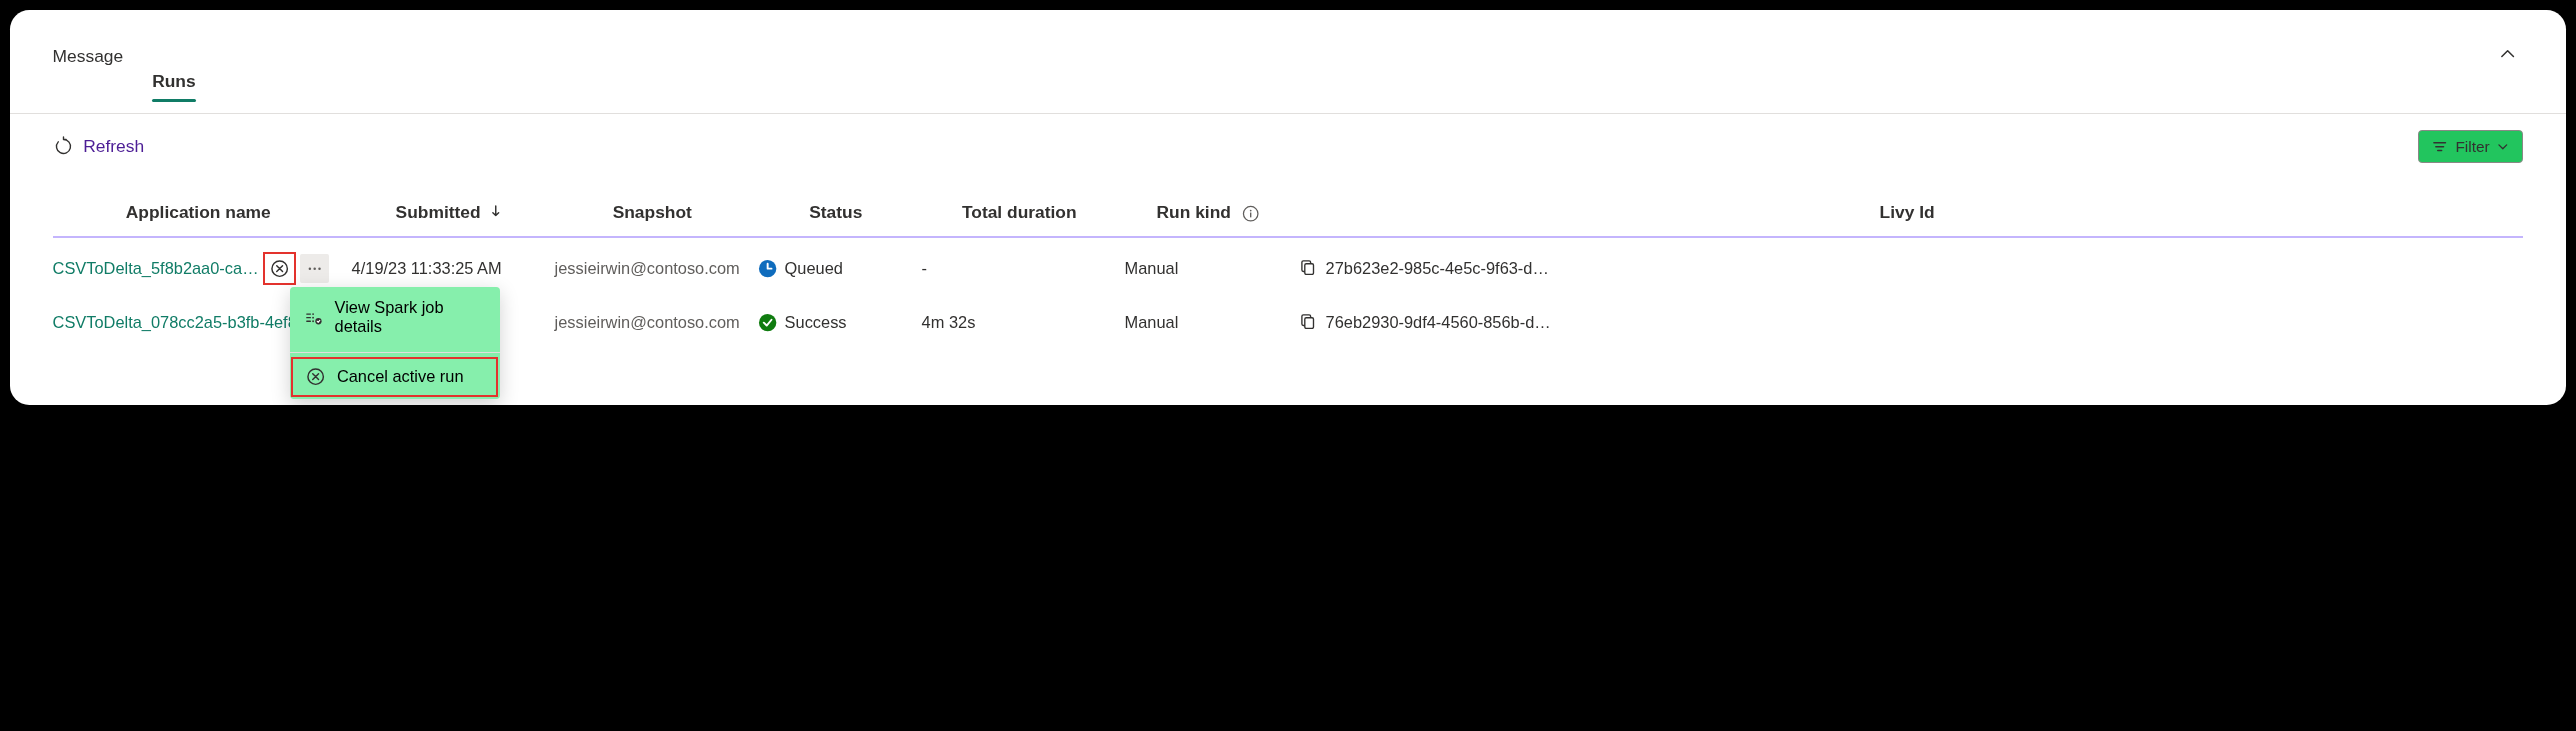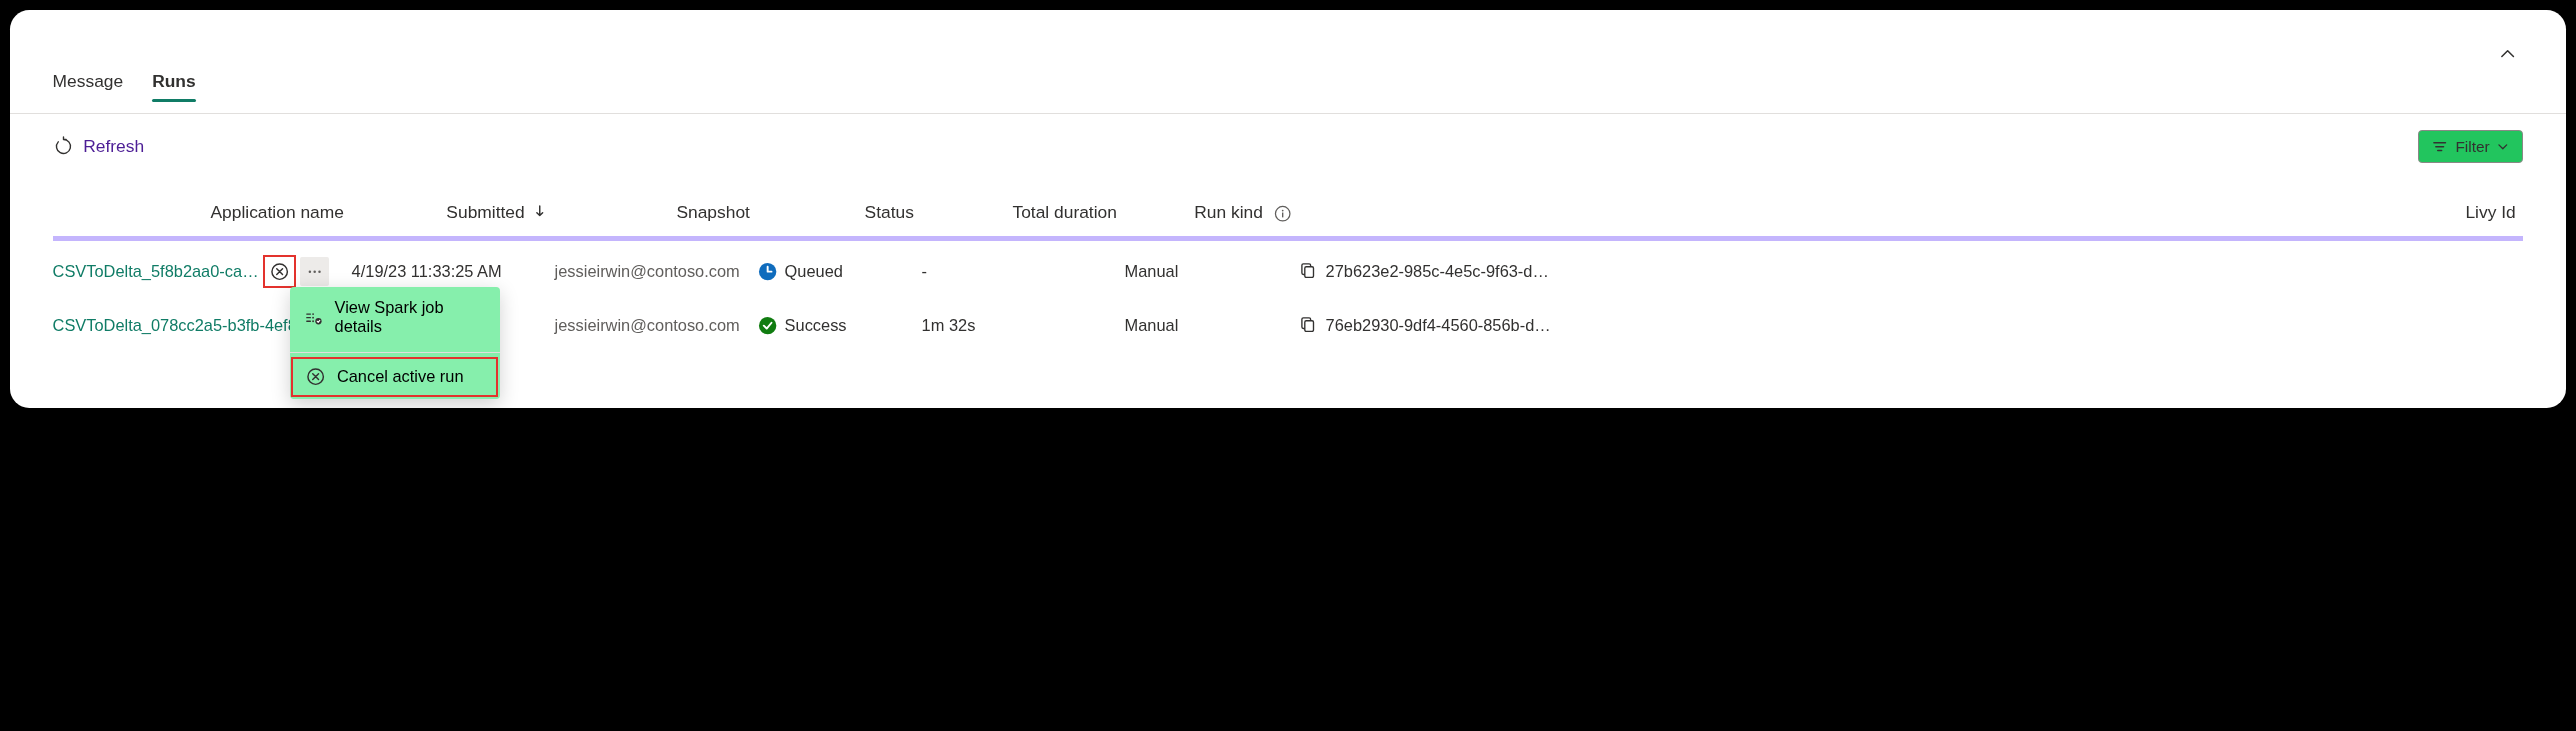--- a/index.html
+++ b/index.html
@@ -13,21 +13,21 @@
       padding: 9.6px;
     }
     .window {
       background: #fff;
       border-radius: 19.3px;
       padding: 19.3px 43px 58px 43px;
       position: relative;
     }
     .tabs-row {
       display: flex;
-      align-items: flex-end;
+      align-items: flex-start;
       gap: 29px;
       padding: 9.6px 0 0 0;
       position: relative;
     }
     .tab {
       font-size: 17.4px;
       color: #323130;
       padding: 7.7px 0;
       cursor: pointer;
       position: relative;
@@ -84,26 +84,26 @@
       background: #22c55e;
       padding: 6.8px 13.5px;
       border-radius: 3.9px;
       cursor: pointer;
     }
     table {
       width: 100%;
       border-collapse: collapse;
     }
     thead th {
-      text-align: right;
+      text-align: center;
       font-size: 17.4px;
-      font-weight: 400;
+      font-weight: 700;
       color: #323130;
       padding: 9.6px 7.7px 13.5px 0;
-      border-bottom: 5px solid #c4b5fd;
+      border-bottom: 2px solid #c4b5fd;
     }
     thead th .sort-arrow {
       margin-left: 3.9px;
     }
     tbody td {
       font-size: 16.4px;
       padding: 13.5px 7.7px 13.5px 0;
       vertical-align: middle;
       color: #323130;
     }
@@ -330,21 +330,21 @@
           <div class="status-cell">
             <span class="status-icon">
               <svg width="19.3" height="19.3" viewBox="0 0 20 20">
                   <circle cx="10" cy="10" r="9" fill="#107c10"></circle>
                   <path d="M6 10 L9 13 L14 7" stroke="#fff" stroke-width="2" fill="none" stroke-linecap="round" stroke-linejoin="round"></path>
                 </svg>
             </span>
             <span>Success</span>
           </div>
         </td>
-        <td>1m 32s</td>
+        <td>4m 32s</td>
         <td>Manual</td>
         <td>
           <div class="livy-cell">
             <span>
               <svg width="17.4" height="17.4" viewBox="0 0 18 18">
                   <rect x="3" y="3" width="9" height="11" rx="1.5" stroke="#323130" stroke-width="1.4" fill="none"></rect>
                   <rect x="6" y="6" width="9" height="11" rx="1.5" stroke="#323130" stroke-width="1.4" fill="#fff"></rect>
                 </svg>
             </span>
             <span class="livy-id">76eb2930-9df4-4560-856b-d2cad…</span>

